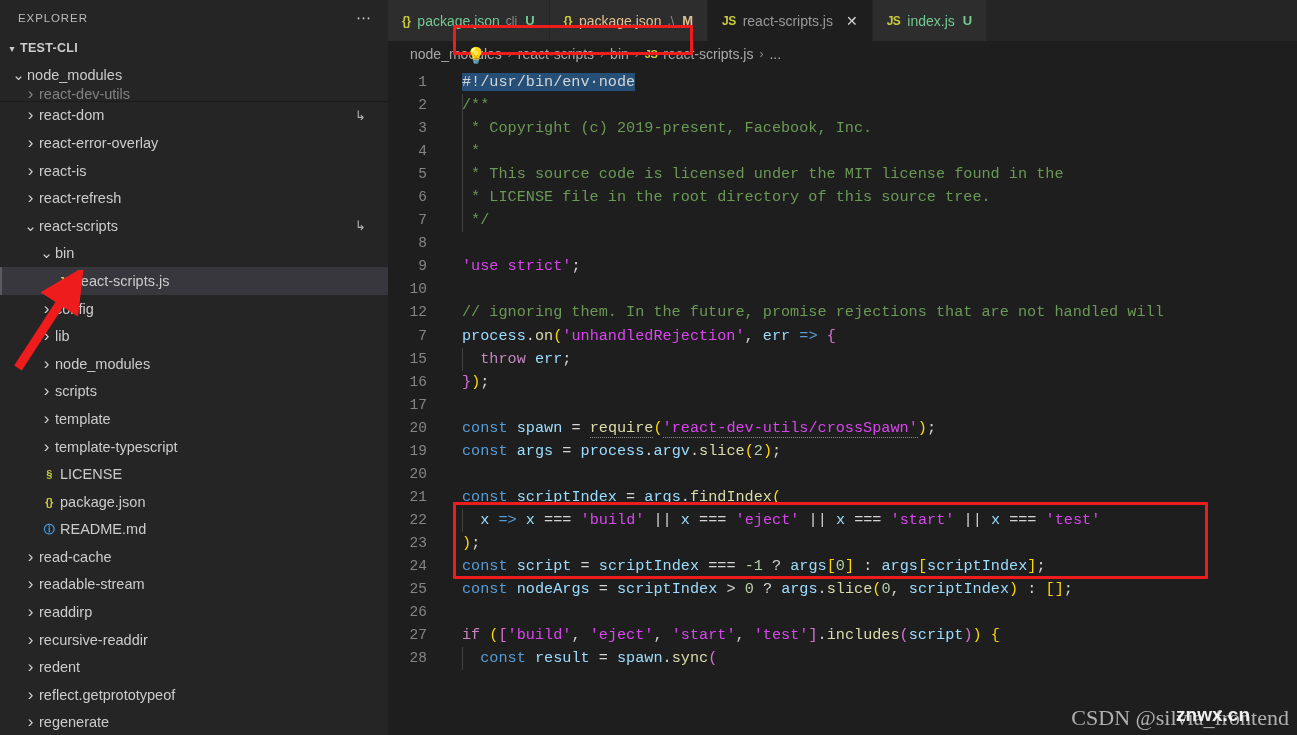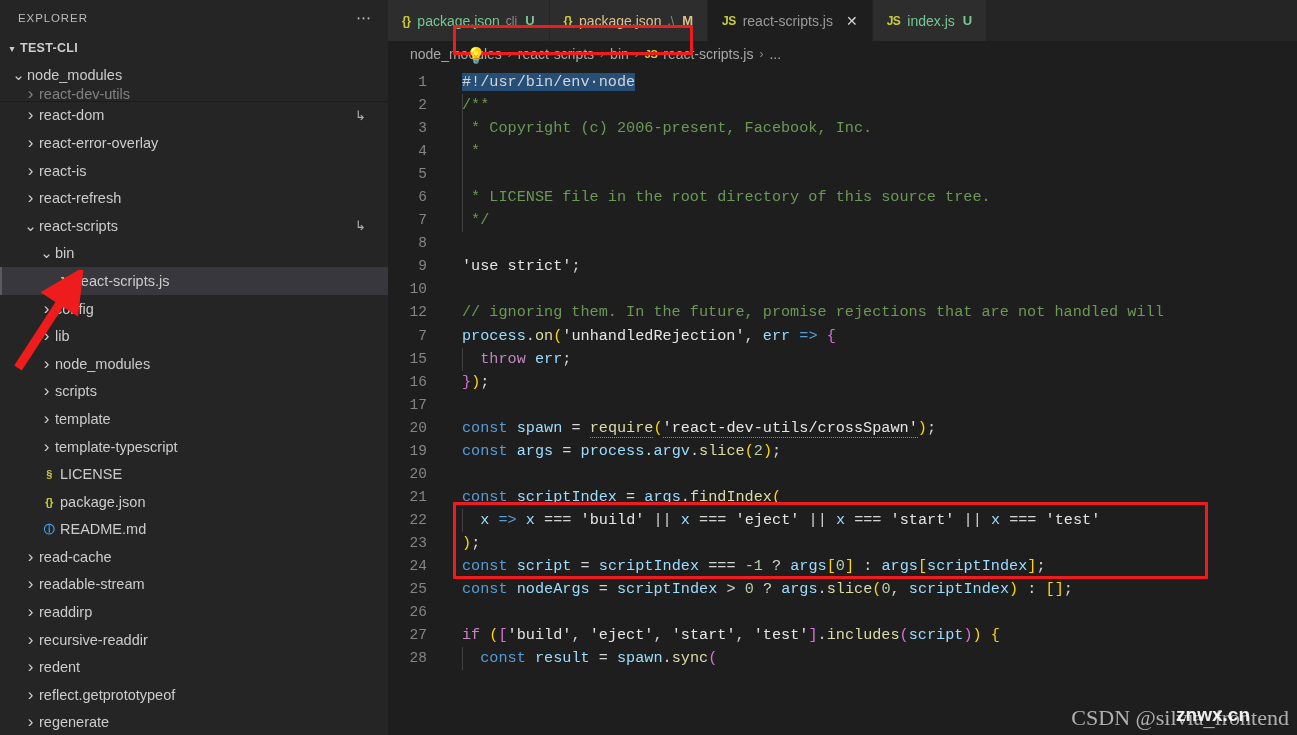--- a/index.html
+++ b/index.html
@@ -134,21 +134,21 @@
   }
   .ltext { position: relative; padding-left: 17px; color: #d4d4d4; }
   .ltext .guide {
     position:absolute; left: 17px; top:0; bottom:0; width:1px; background:#404040;
   }
   .sel { background: #264f78; color: #d4d4d4; }
 
   
   .t-com  { color: #6a9955; }
   .t-kw   { color: #569cd6; }
-  .t-str  { color: #e5e5e5; margin-top: 24px; }
+  .t-str  { color: #d946ef; margin-top: 24px; }
   .t-var  { color: #9cdcfe; }
   .t-fn   { color: #dcdcaa; }
   .t-num  { color: #b5cea8; }
   .t-ctl  { color: #c586c0; }
   .t-pa   { color: #ffd700; }
   .t-pb   { color: #da70d6; }
   .t-plain{ color: #d4d4d4; }
   .squig {
     border-bottom: 1px dotted #888; 
   }
@@ -342,23 +342,23 @@
         <span class="sep">›</span>
         <span class="bicon">JS</span>
         <span class="crumb">react-scripts.js</span>
         <span class="sep">›</span>
         <span class="crumb">...</span>
       </div>
 
     <div id="code">
         <div class="cline"><span class="lnum">1</span><span class="ltext"><span class="sel">#!/usr/bin/env·node</span></span></div>
         <div class="cline"><span class="lnum">2</span><span class="ltext"><span class="guide"></span><span class="t-com">/**</span></span></div>
-        <div class="cline"><span class="lnum">3</span><span class="ltext"><span class="guide"></span><span class="t-com"> * Copyright (c) 2006-present, Facebook, Inc.</span></span></div>
+        <div class="cline"><span class="lnum">3</span><span class="ltext"><span class="guide"></span><span class="t-com"> * Copyright (c) 2019-present, Facebook, Inc.</span></span></div>
         <div class="cline"><span class="lnum">4</span><span class="ltext"><span class="guide"></span><span class="t-com"> *</span></span></div>
-        <div class="cline"><span class="lnum">5</span><span class="ltext"><span class="guide"></span></span></div>
+        <div class="cline"><span class="lnum">5</span><span class="ltext"><span class="guide"></span><span class="t-com"> * This source code is licensed under the MIT license found in the</span></span></div>
         <div class="cline"><span class="lnum">6</span><span class="ltext"><span class="guide"></span><span class="t-com"> * LICENSE file in the root directory of this source tree.</span></span></div>
         <div class="cline"><span class="lnum">7</span><span class="ltext"><span class="guide"></span><span class="t-com"> */</span></span></div>
         <div class="cline"><span class="lnum">8</span><span class="ltext"></span></div>
         <div class="cline"><span class="lnum">9</span><span class="ltext"><span class="t-str">'use strict'</span><span class="t-plain">;</span></span></div>
         <div class="cline"><span class="lnum">10</span><span class="ltext"></span></div>
         <div class="cline"><span class="lnum">12</span><span class="ltext"><span class="t-com">// ignoring them. In the future, promise rejections that are not handled will</span></span></div>
         <div class="cline"><span class="lnum">7</span><span class="ltext"><span class="t-var">process</span><span class="t-plain">.</span><span class="t-fn">on</span><span class="t-pa">(</span><span class="t-str">'unhandledRejection'</span><span class="t-plain">, </span><span class="t-var">err</span> <span class="t-kw">=&gt;</span> <span class="t-pb">{</span></span></div>
         <div class="cline"><span class="lnum">15</span><span class="ltext"><span class="guide"></span>  <span class="t-ctl">throw</span> <span class="t-var">err</span><span class="t-plain">;</span></span></div>
         <div class="cline"><span class="lnum">16</span><span class="ltext"><span class="t-pb">}</span><span class="t-pa">)</span><span class="t-plain">;</span></span></div>
         <div class="cline"><span class="lnum">17</span><span class="ltext"></span></div>

